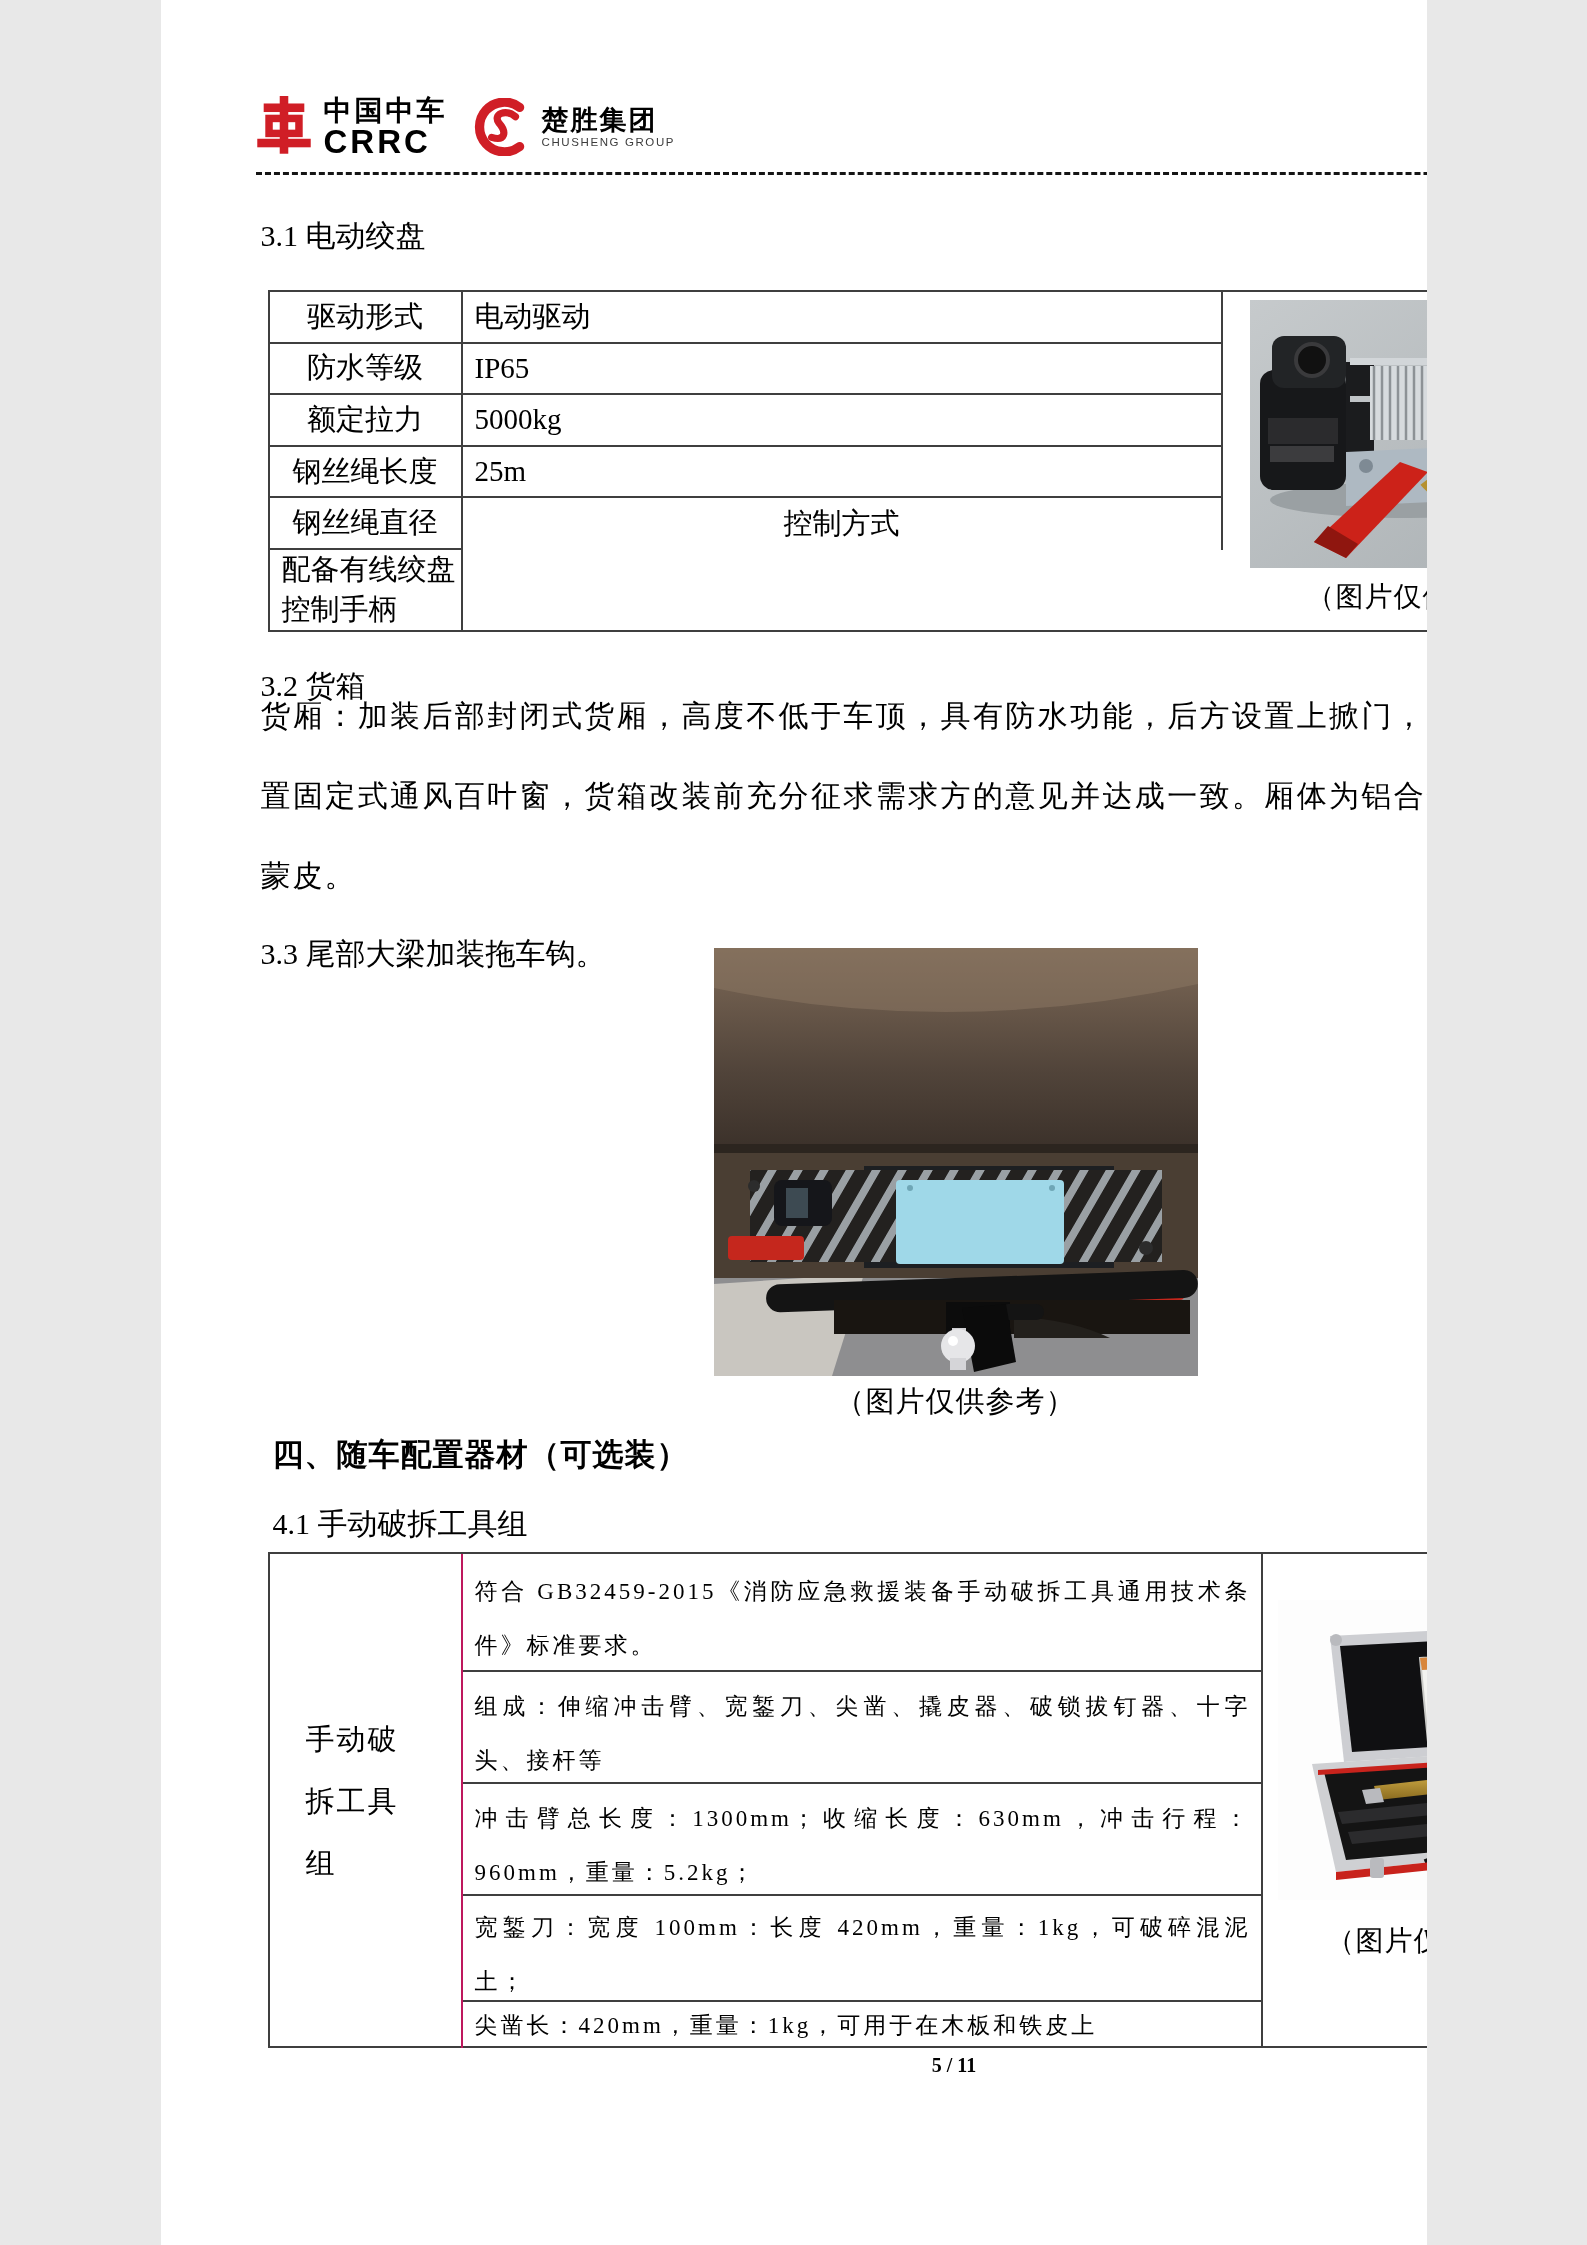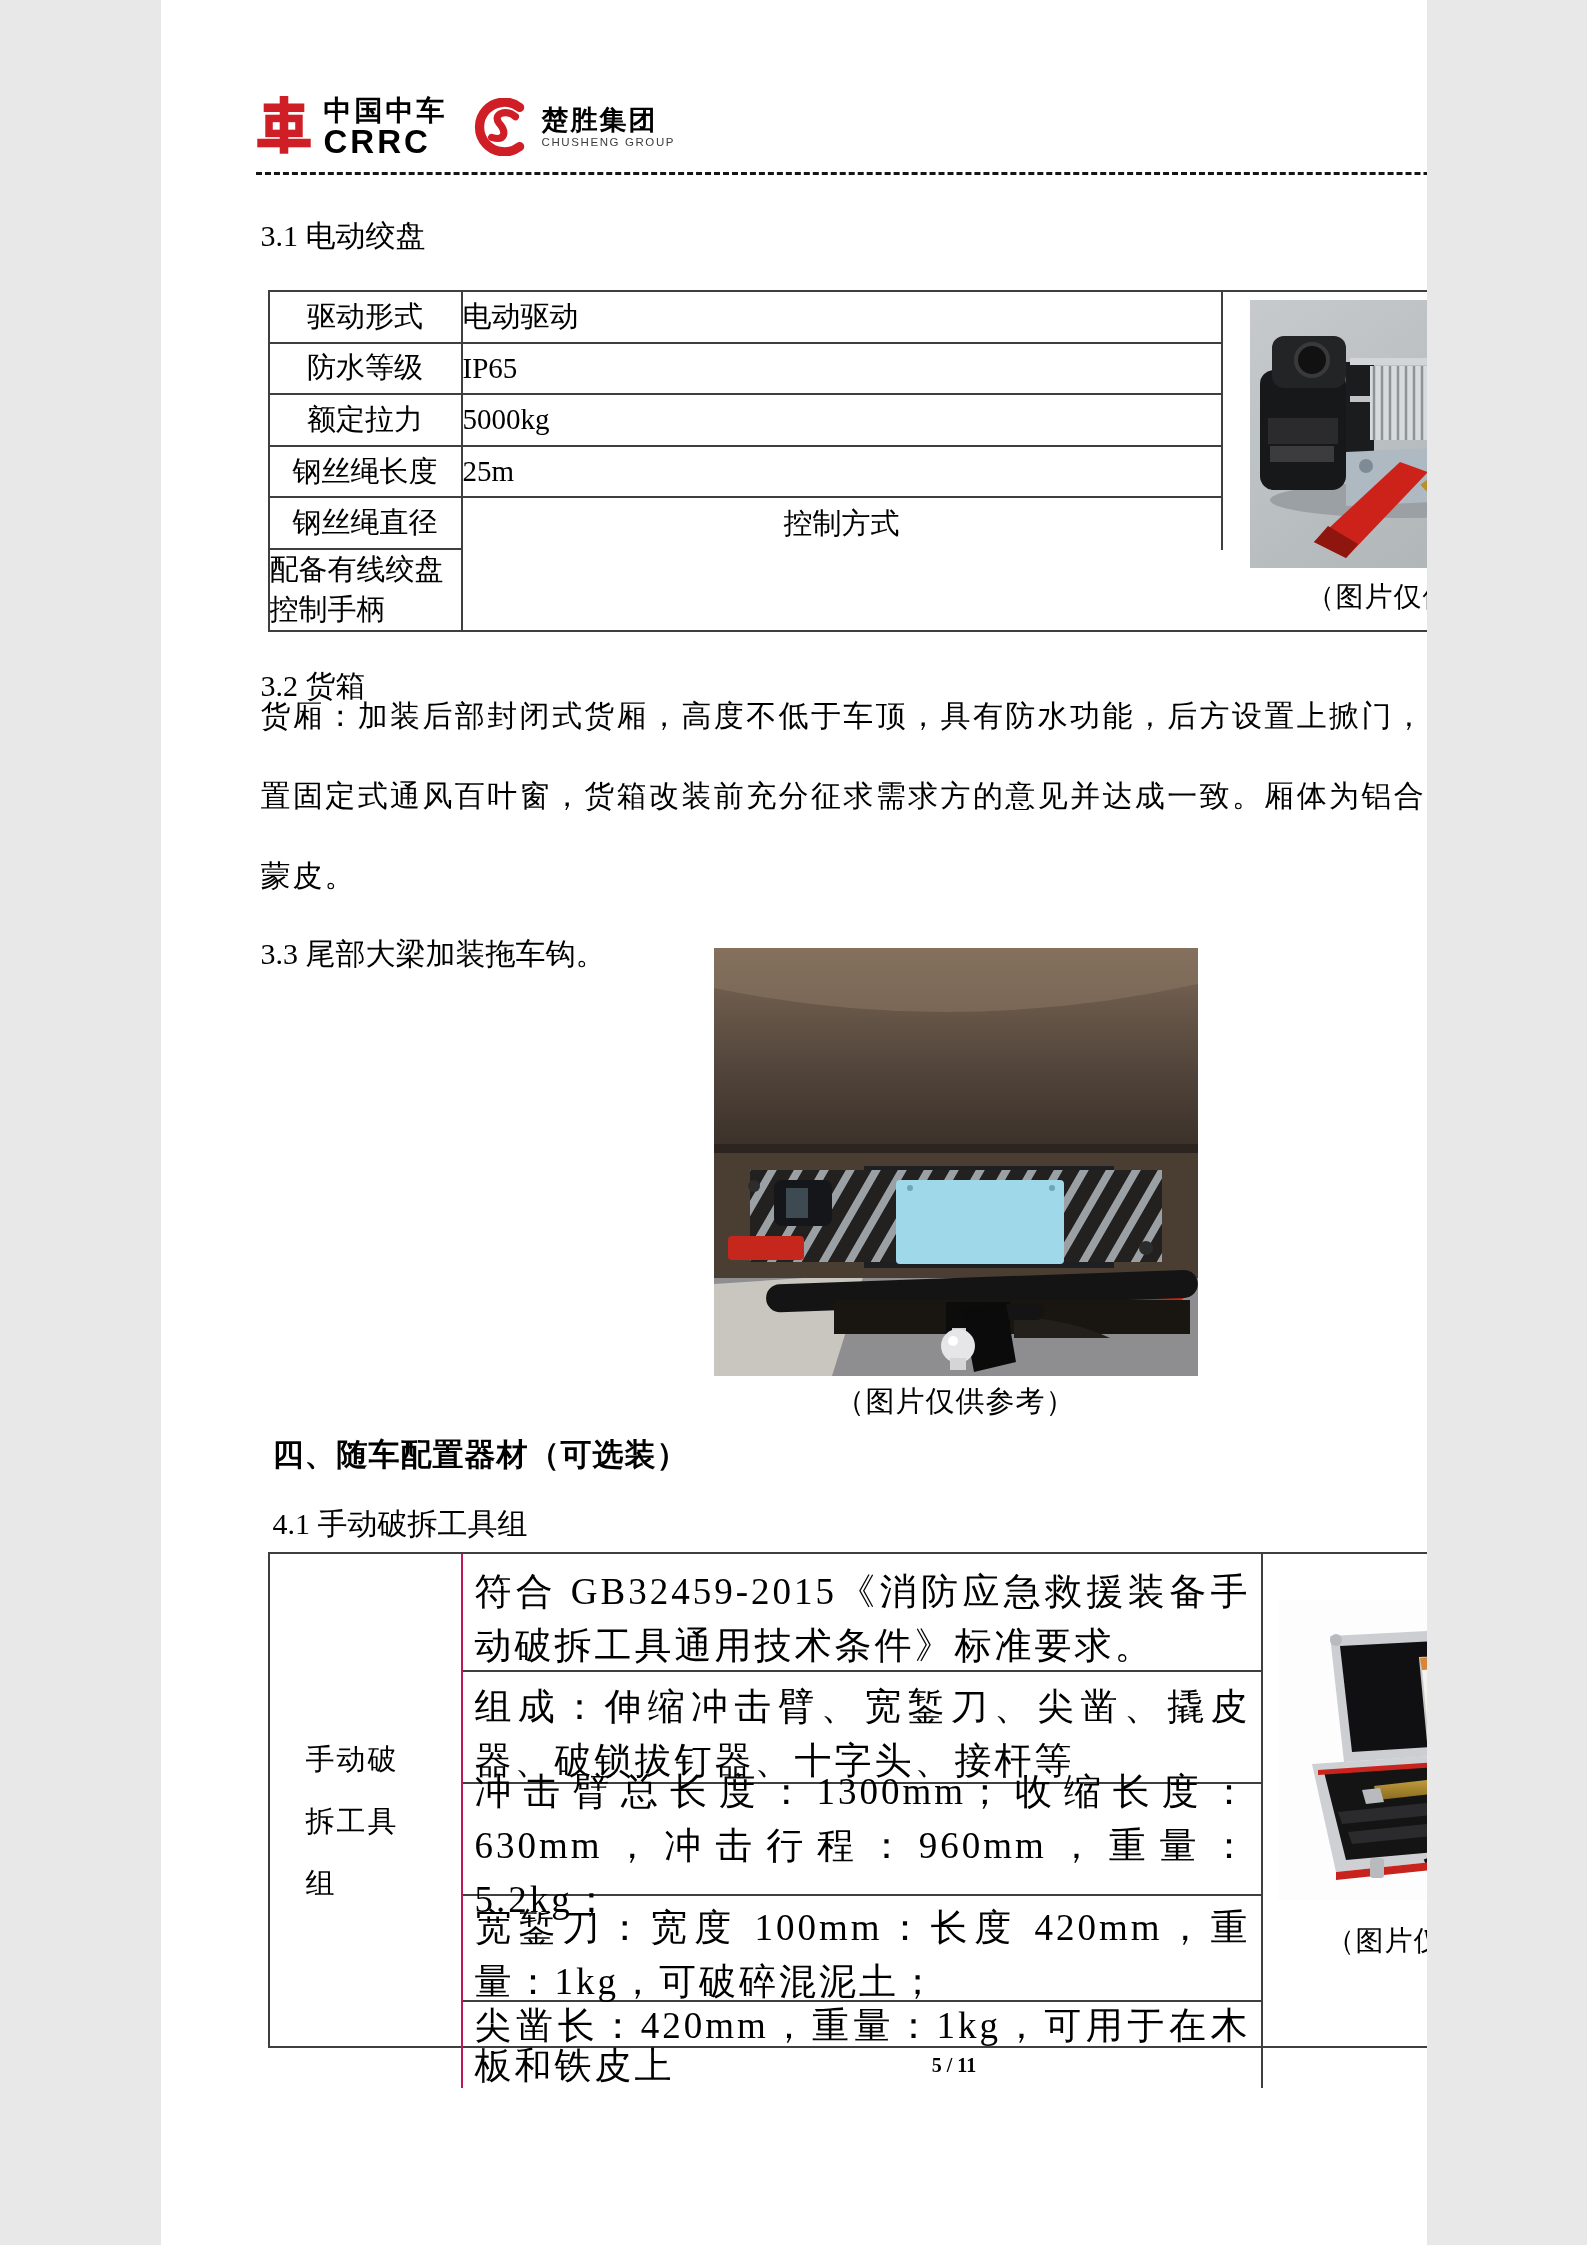--- a/index.html
+++ b/index.html
@@ -31,29 +31,29 @@
 
   
   .tbl{position:absolute;left:107px;background:#fff;border:2px solid #3f3f3f;display:grid;}
   .tbl1{top:290px;width:1353px;height:338px;grid-template-columns:193px 760px 1fr;
         grid-template-rows:repeat(6,1fr);}
   .tbl2{top:1552px;width:1353px;height:492px;grid-template-columns:193px 800px 1fr;
         grid-template-rows:118px 112px 112px 106px 1fr;}
   .cell{border-right:2px solid #3f3f3f;border-bottom:2px solid #3f3f3f;display:flex;align-items:center;
         font-size:29px;box-sizing:border-box;}
   .cell.label{justify-content:center;text-align:center;}
-  .cell.value{}
+  .cell.value{padding-left:12px;}
   .cell.last{border-bottom:none;}
   .imgcell{grid-column:3;border-bottom:none;display:flex;flex-direction:column;align-items:center;
            box-sizing:border-box;}
   .imgcell.span6{grid-row:1/7;}
   .imgcell.span5{grid-row:1/6;}
   .photo-frame{margin-top:8px;line-height:0;}
   .img-caption{font-size:28px;margin-top:10px;letter-spacing:1px;}
-  .tbl2 .cell.value{font-size:37px;line-height:54px;letter-spacing:3px;padding:16px 10px 2px 12px;
+  .tbl2 .cell.value{font-size:23px;line-height:54px;letter-spacing:3px;padding:16px 10px 2px 12px;
         text-align:justify;align-items:center;}
   .tbl2 .rowhead{grid-column:1;grid-row:1/6;border-right:2px solid #be185d;display:flex;
         align-items:center;justify-content:center;font-size:29px;box-sizing:border-box;}
   .rowhead-inner{width:4.1em;line-height:62px;letter-spacing:2px;}
   .tbl2 .cell.vlast{border-bottom:none;line-height:40px;padding-top:4px;}
 
   
   .truck-block{position:absolute;left:553px;top:948px;width:484px;}
   .truck-caption{position:absolute;left:553px;top:1382px;width:484px;text-align:center;
                  font-size:29px;letter-spacing:1px;}

